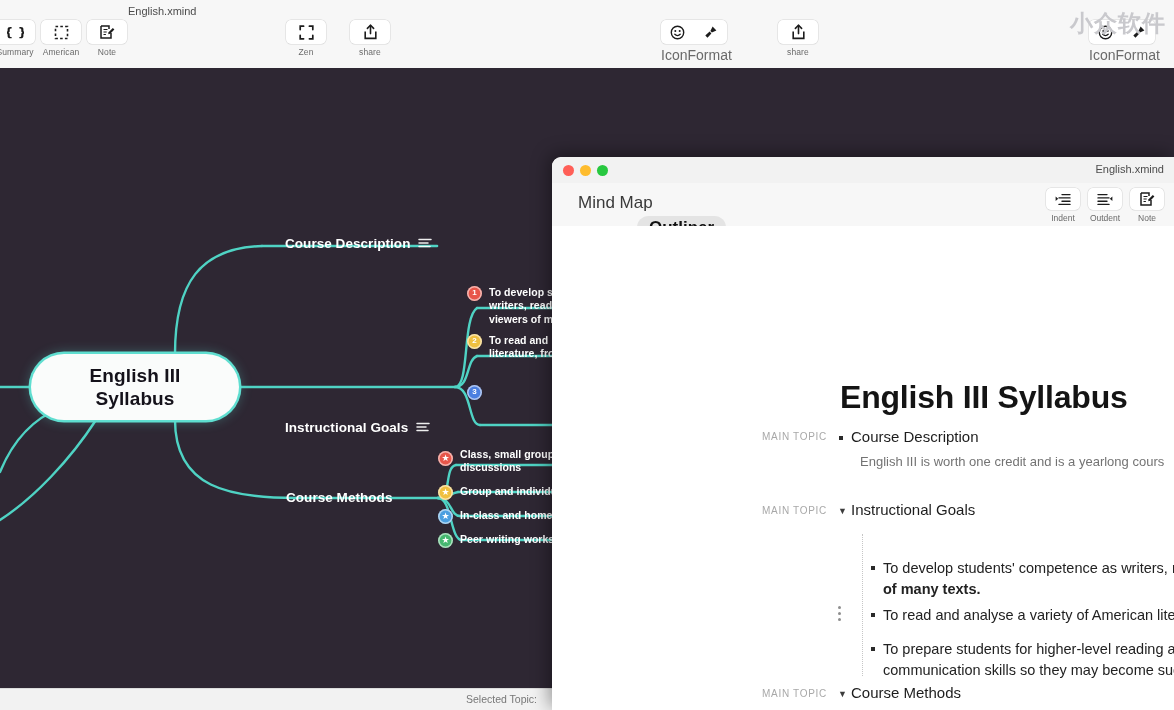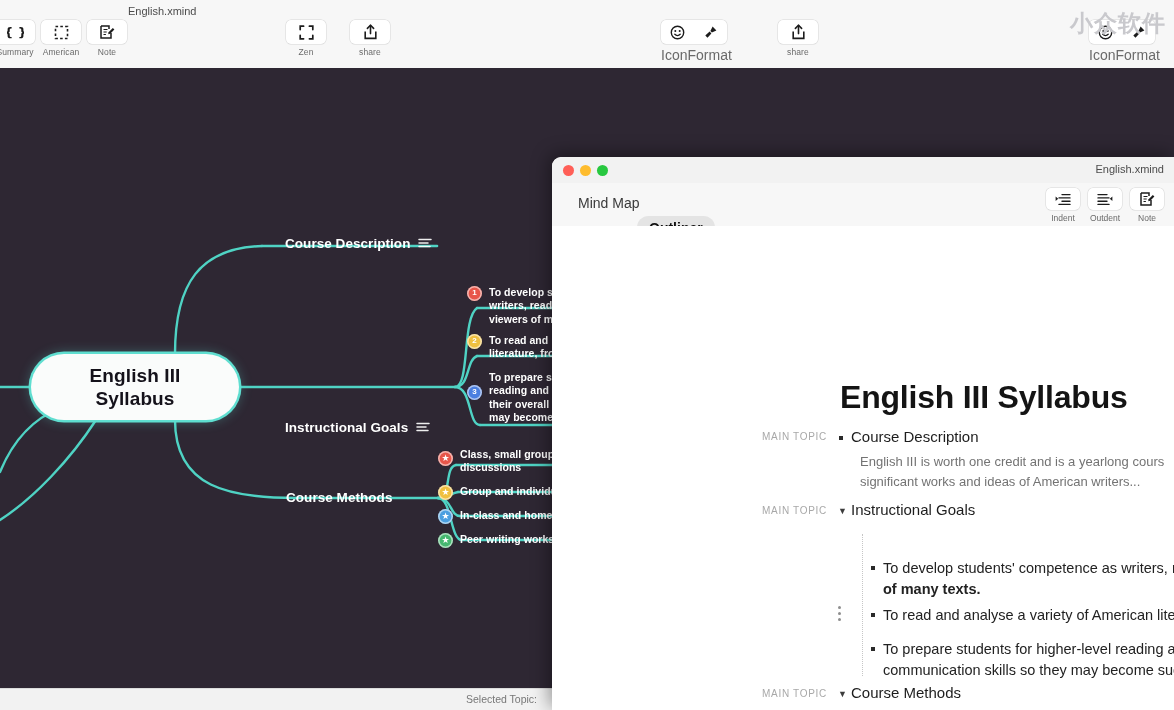--- a/index.html
+++ b/index.html
@@ -133,21 +133,21 @@
   .traffic{position:absolute;top:8px;width:11px;height:11px;border-radius:50%;}
   #ol-doc-title{
     position:absolute;right:10px;top:6px;font-size:11px;color:#4c4c4c;
   }
   #ol-toolbar{
     position:absolute;left:0;top:26px;width:622px;height:43px;
     background:#f7f7f7;border-bottom:1px solid #e2e2e2;
   }
   .ol-tab{
     position:absolute;top:8px;height:23px;padding:0 12px;
-    display:flex;align-items:center;font-size:14px;color:#3a3a3a;
+    display:flex;align-items:center;font-size:17px;color:#3a3a3a;
     border-radius:12px;
   }
   .ol-tab.active{background:#e4e4e4;font-weight:bold;color:#111;}
   #ol-tools{position:absolute;right:6px;top:5px;display:flex;}
   .ol-tbtn{display:flex;flex-direction:column;align-items:center;width:42px;}
   .ol-tico{
     width:34px;height:22px;background:#fff;border-radius:5px;
     box-shadow:0 0 0 0.5px #d5d5d5;
     display:flex;align-items:center;justify-content:center;color:#1c1c1c;
   }
@@ -395,26 +395,20 @@
   <div class="leaf" style="left:467px;top:266px;">
     <span class="badge" style="background:#f0c040;">2</span>
     <span>
       <span class="lt">To read and</span>
       <span class="lt">literature, fro</span>
     </span>
   </div>
 
   <div class="leaf" style="left:467px;top:303px;">
     <span class="badge" style="background:#4b7fe0;margin-top:14px;">3</span>
-    <span>
-      <span class="lt">To prepare s</span>
-      <span class="lt">reading and</span>
-      <span class="lt">their overall</span>
-      <span class="lt">may become</span>
-    </span>
   </div>
 
   <div class="leaf" style="left:438px;top:380px;">
     <span class="star" style="background:#e8564a;margin-top:3px;">★</span>
     <span>
       <span class="lt">Class, small groups,</span>
       <span class="lt">discussions</span>
     </span>
   </div>
   <div class="leaf" style="left:438px;top:417px;">
@@ -485,21 +479,20 @@
   </div>
 
   <div id="ol-body">
 
     <h1 id="ol-h1">English III Syllabus</h1>
 
     <span class="maintopic-tag" style="left:185px;top:205px;">MAIN TOPIC</span>
     <span class="bullet-sq" style="left:287px;top:210px;"></span>
     <span class="topic-txt" style="left:299px;top:202px;">Course Description</span>
     <span class="note-preview" style="left:308px;top:226px;">English III is worth one credit and is a yearlong cours</span>
-    <span class="note-preview" style="left:308px;top:246px;">significant works and ideas of American writers...</span>
 
     <span class="maintopic-tag" style="left:185px;top:279px;">MAIN TOPIC</span>
     <span class="caret" style="left:286px;top:280px;">▼</span>
     <span class="topic-txt" style="left:299px;top:275px;">Instructional Goals</span>
 
     <span class="guide" style="left:310px;top:308px;height:142px;"></span>
     <span class="dragdots" style="left:286px;top:380px;">
       <i></i>
         <i></i>
         <i></i>

